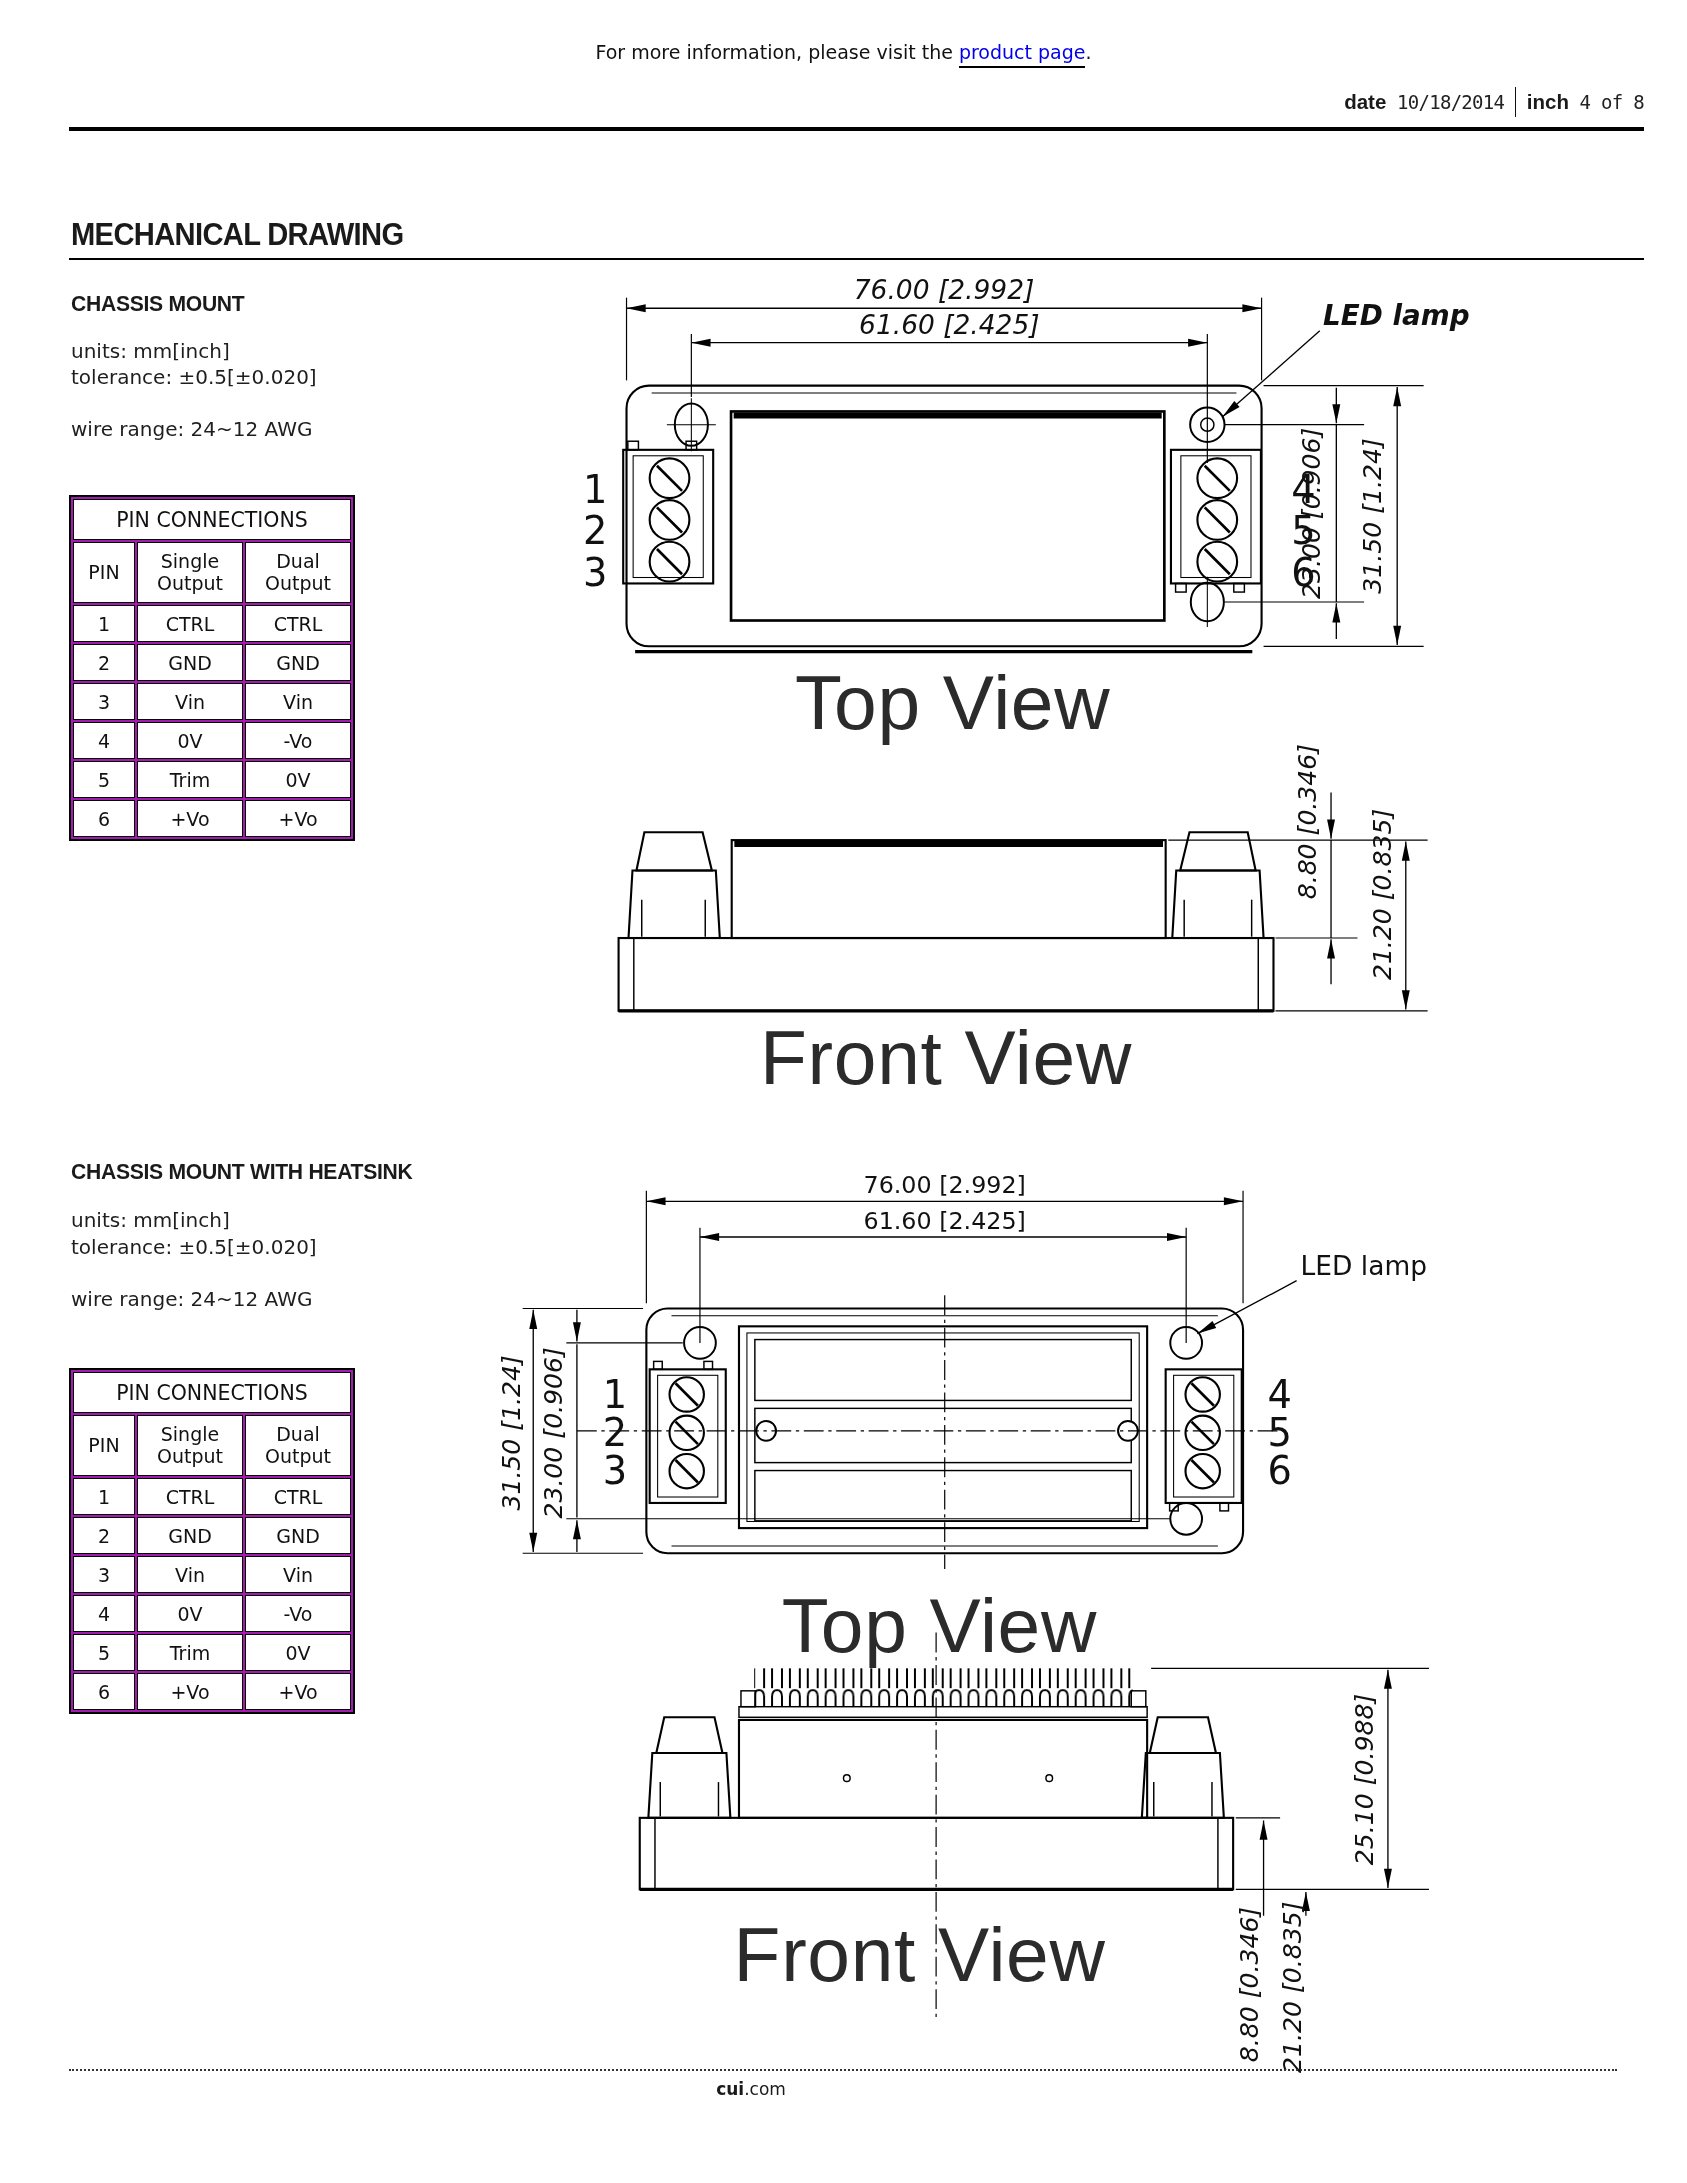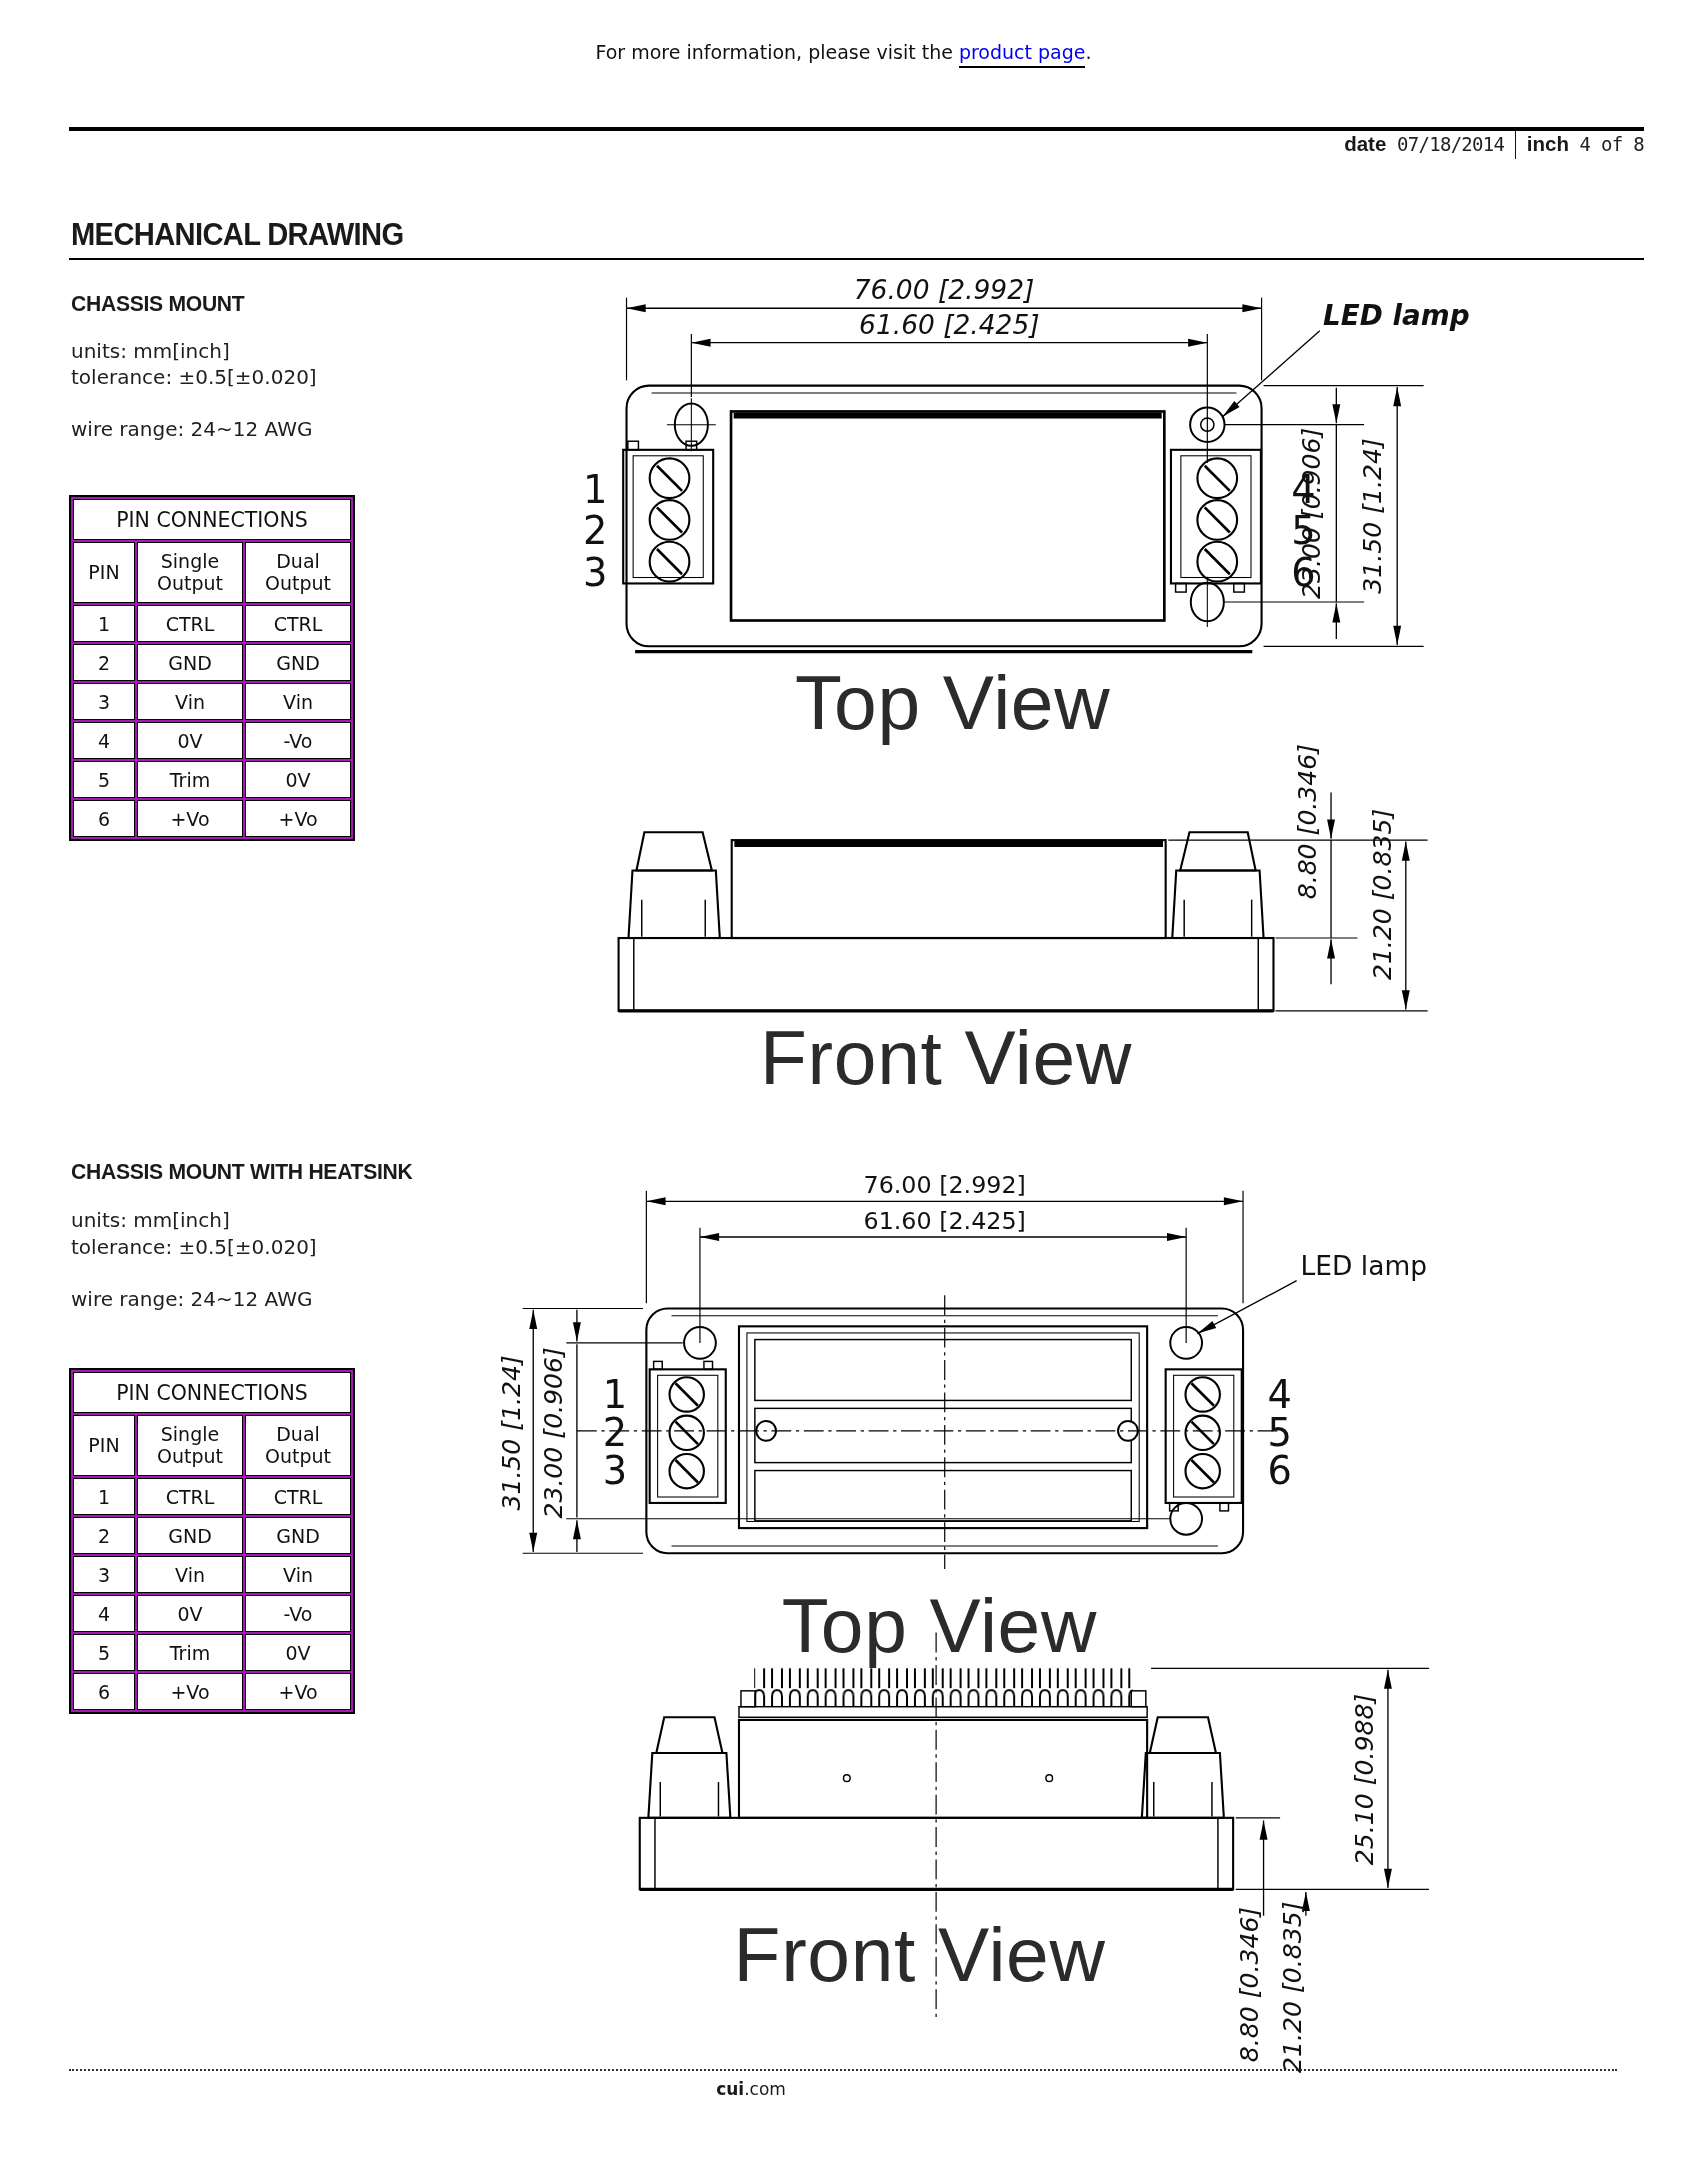--- a/index.html
+++ b/index.html
@@ -5,21 +5,21 @@
   html,body{margin:0;padding:0;background:#ffffff;}
   .page{position:relative;width:1687px;height:2183px;background:#ffffff;overflow:hidden;
         font-family:"DejaVu Sans",sans-serif;color:#1a1a1a;}
   .abs{position:absolute;}
 
   
   .top-note{top:41px;left:0;width:1687px;text-align:center;font-size:19px;color:#111;}
   .top-note .lnk{text-decoration:none;border-bottom:2px solid #000;padding-bottom:3.3px;}
   .hdr{top:87px;left:69px;width:1575px;display:flex;align-items:center;font-size:20px;}
   .hdr .grp{display:flex;align-items:center;gap:10.6px;}
-  .hdr .right{margin-left:auto;margin-top:42px;}
+  .hdr .right{margin-left:auto;}
   .hdr b{font-weight:bold;font-family:"Liberation Sans",sans-serif;font-size:20.5px;}
   .hdr .val{font-family:"DejaVu Sans Mono",monospace;font-size:19px;color:#222;letter-spacing:-0.7px;}
   .vbar{width:1.3px;height:30px;background:#111;}
   .rule-thick{top:127px;left:69px;width:1575px;height:4px;background:#000;}
   .rule-thin{left:69px;width:1575px;height:2px;background:#000;}
 
   
   .h1{font-family:"Liberation Sans",sans-serif;font-weight:bold;font-size:31px;letter-spacing:-0.7px;
       transform:scaleX(.94);transform-origin:left;white-space:nowrap;}
   .h2{font-family:"Liberation Sans",sans-serif;font-weight:bold;font-size:22px;letter-spacing:-0.3px;
@@ -65,21 +65,21 @@
 
 <div class="page">
 
   <div class="abs top-note">
     <span>For more information, please visit the </span><a href="#" class="lnk">product page</a><span>.</span>
   </div>
 
   <div class="abs hdr">
     <div class="grp right">
       <b>date</b>
-      <span class="val">07/18/2014</span>
+      <span class="val">10/18/2014</span>
       <div class="vbar"></div>
       <b>inch</b>
       <span class="val">4 of 8</span>
     </div>
   </div>
   <div class="abs rule-thick"></div>
 
   <div class="abs h1" style="left:71px;top:217px;">MECHANICAL DRAWING</div>
   <div class="abs rule-thin" style="top:258px;"></div>
   <div class="abs h2" style="left:71px;top:291px;">CHASSIS MOUNT</div>

